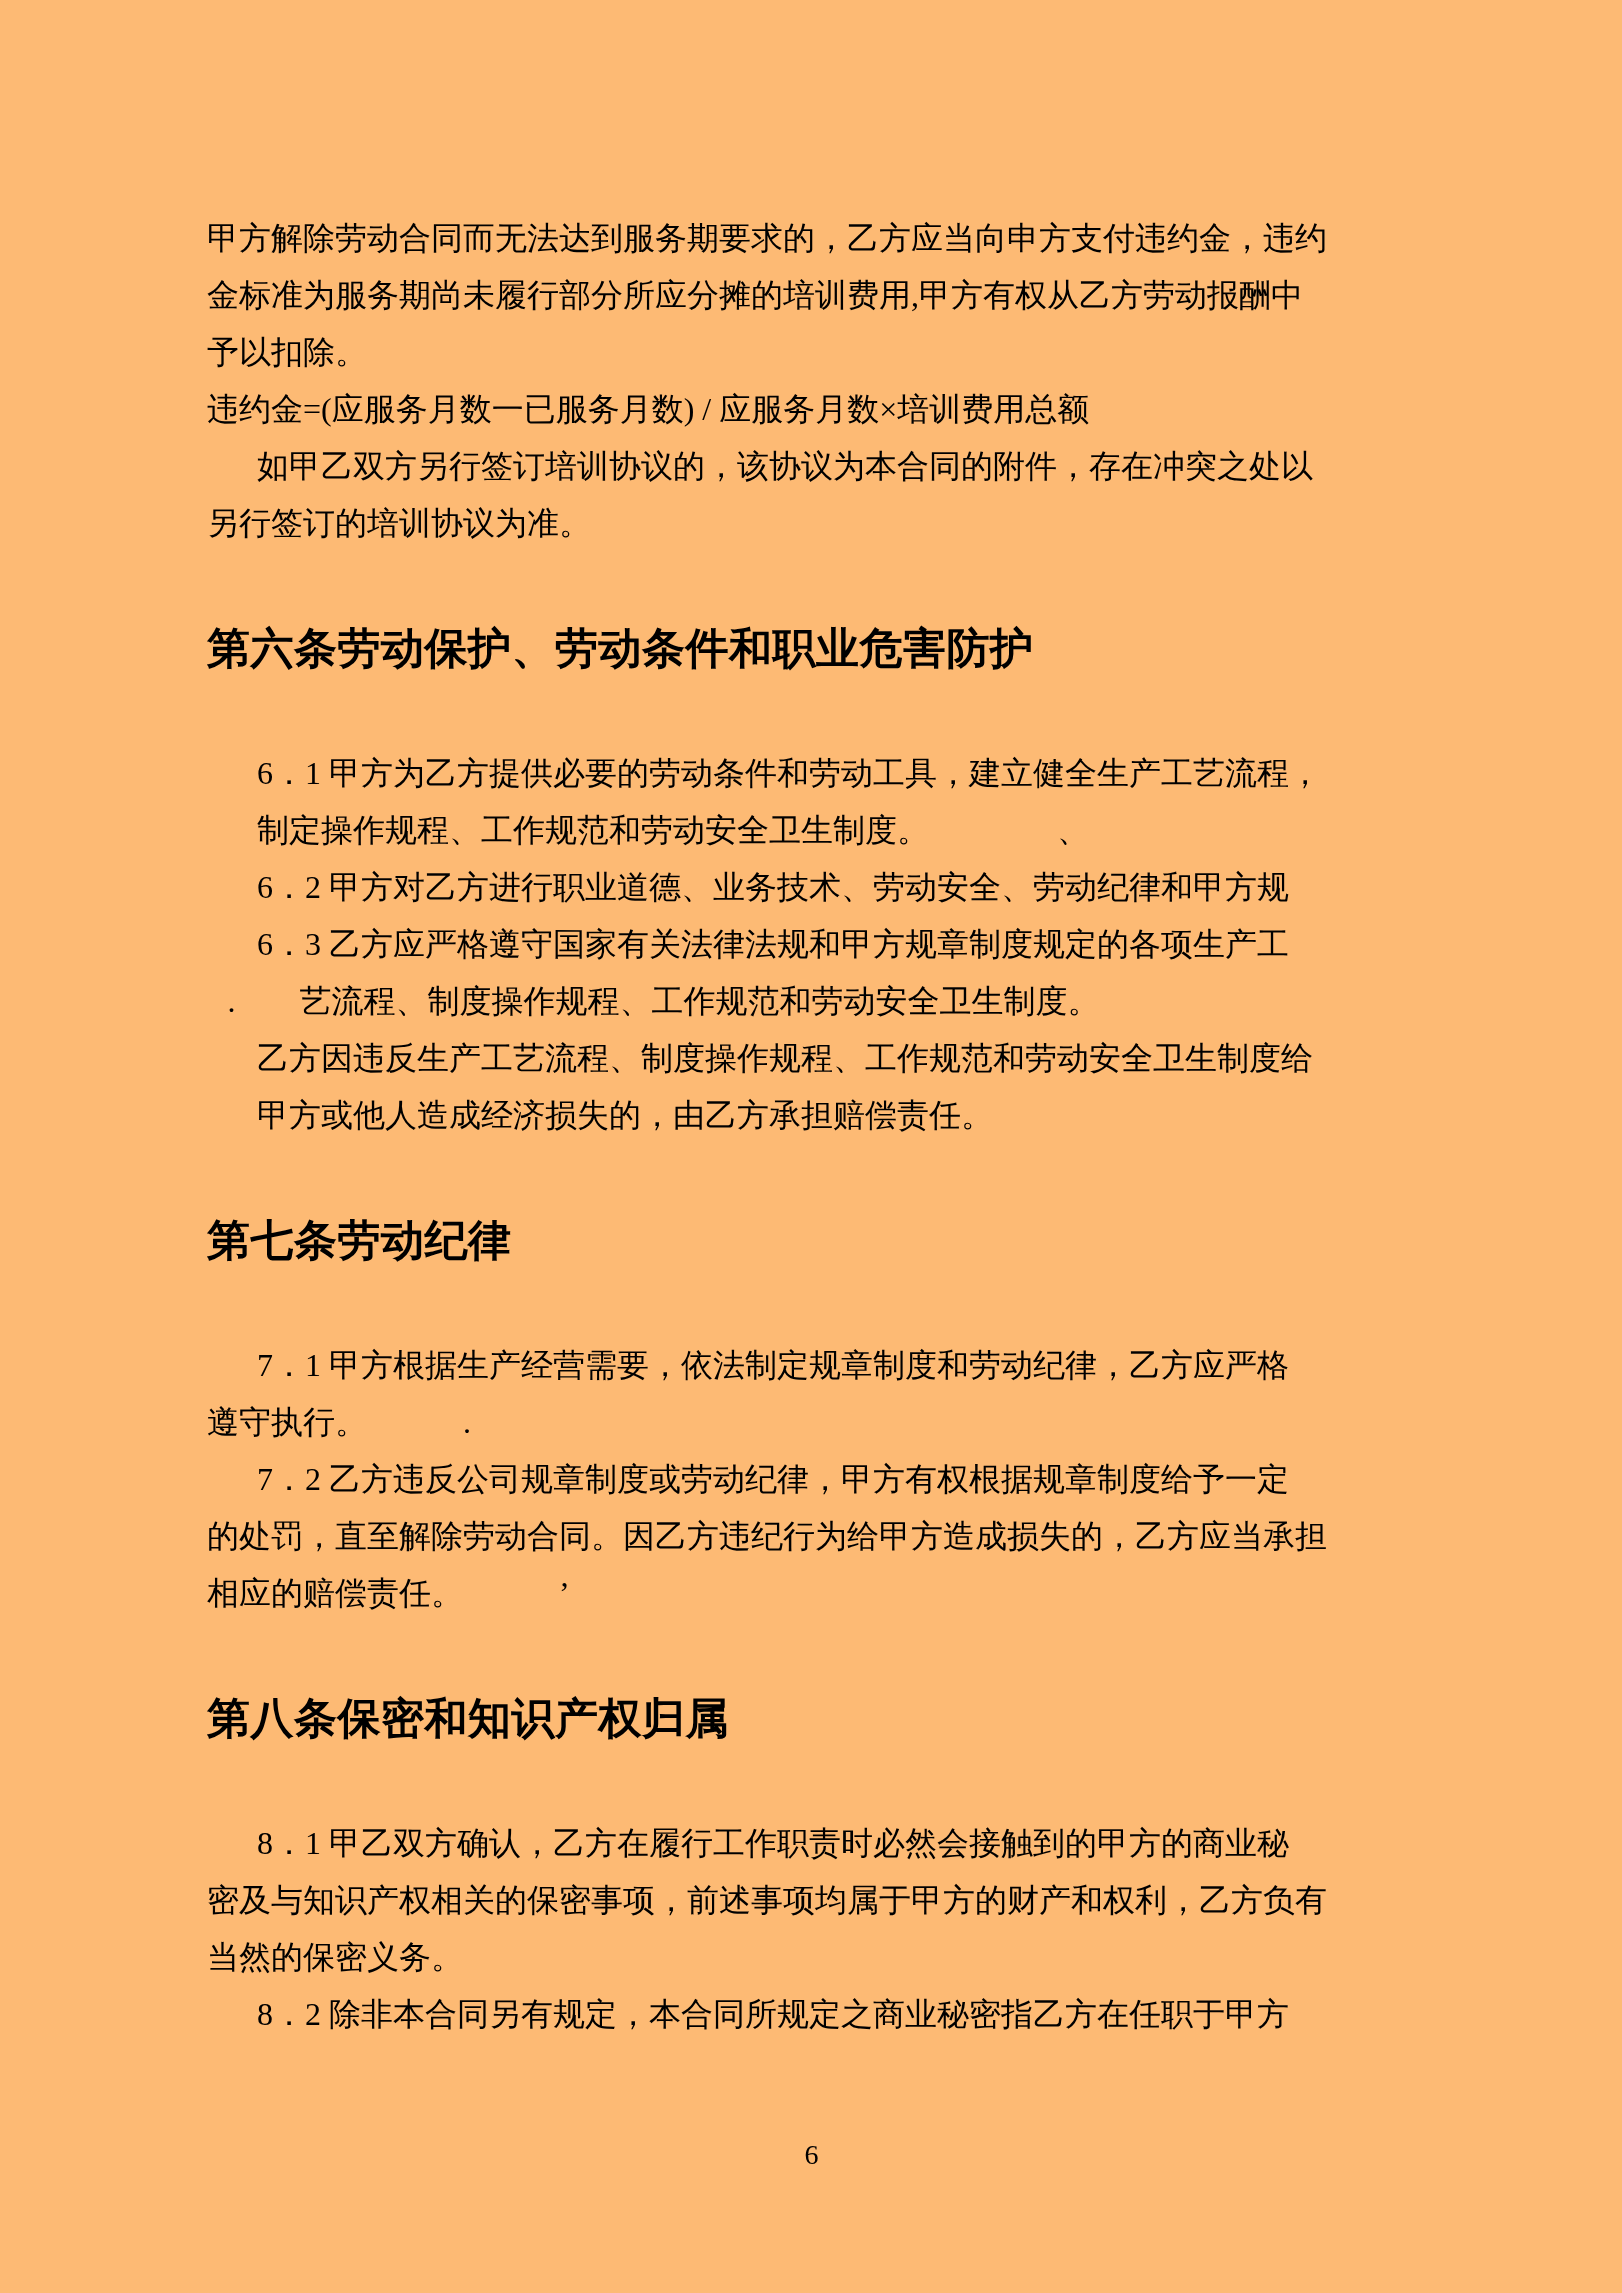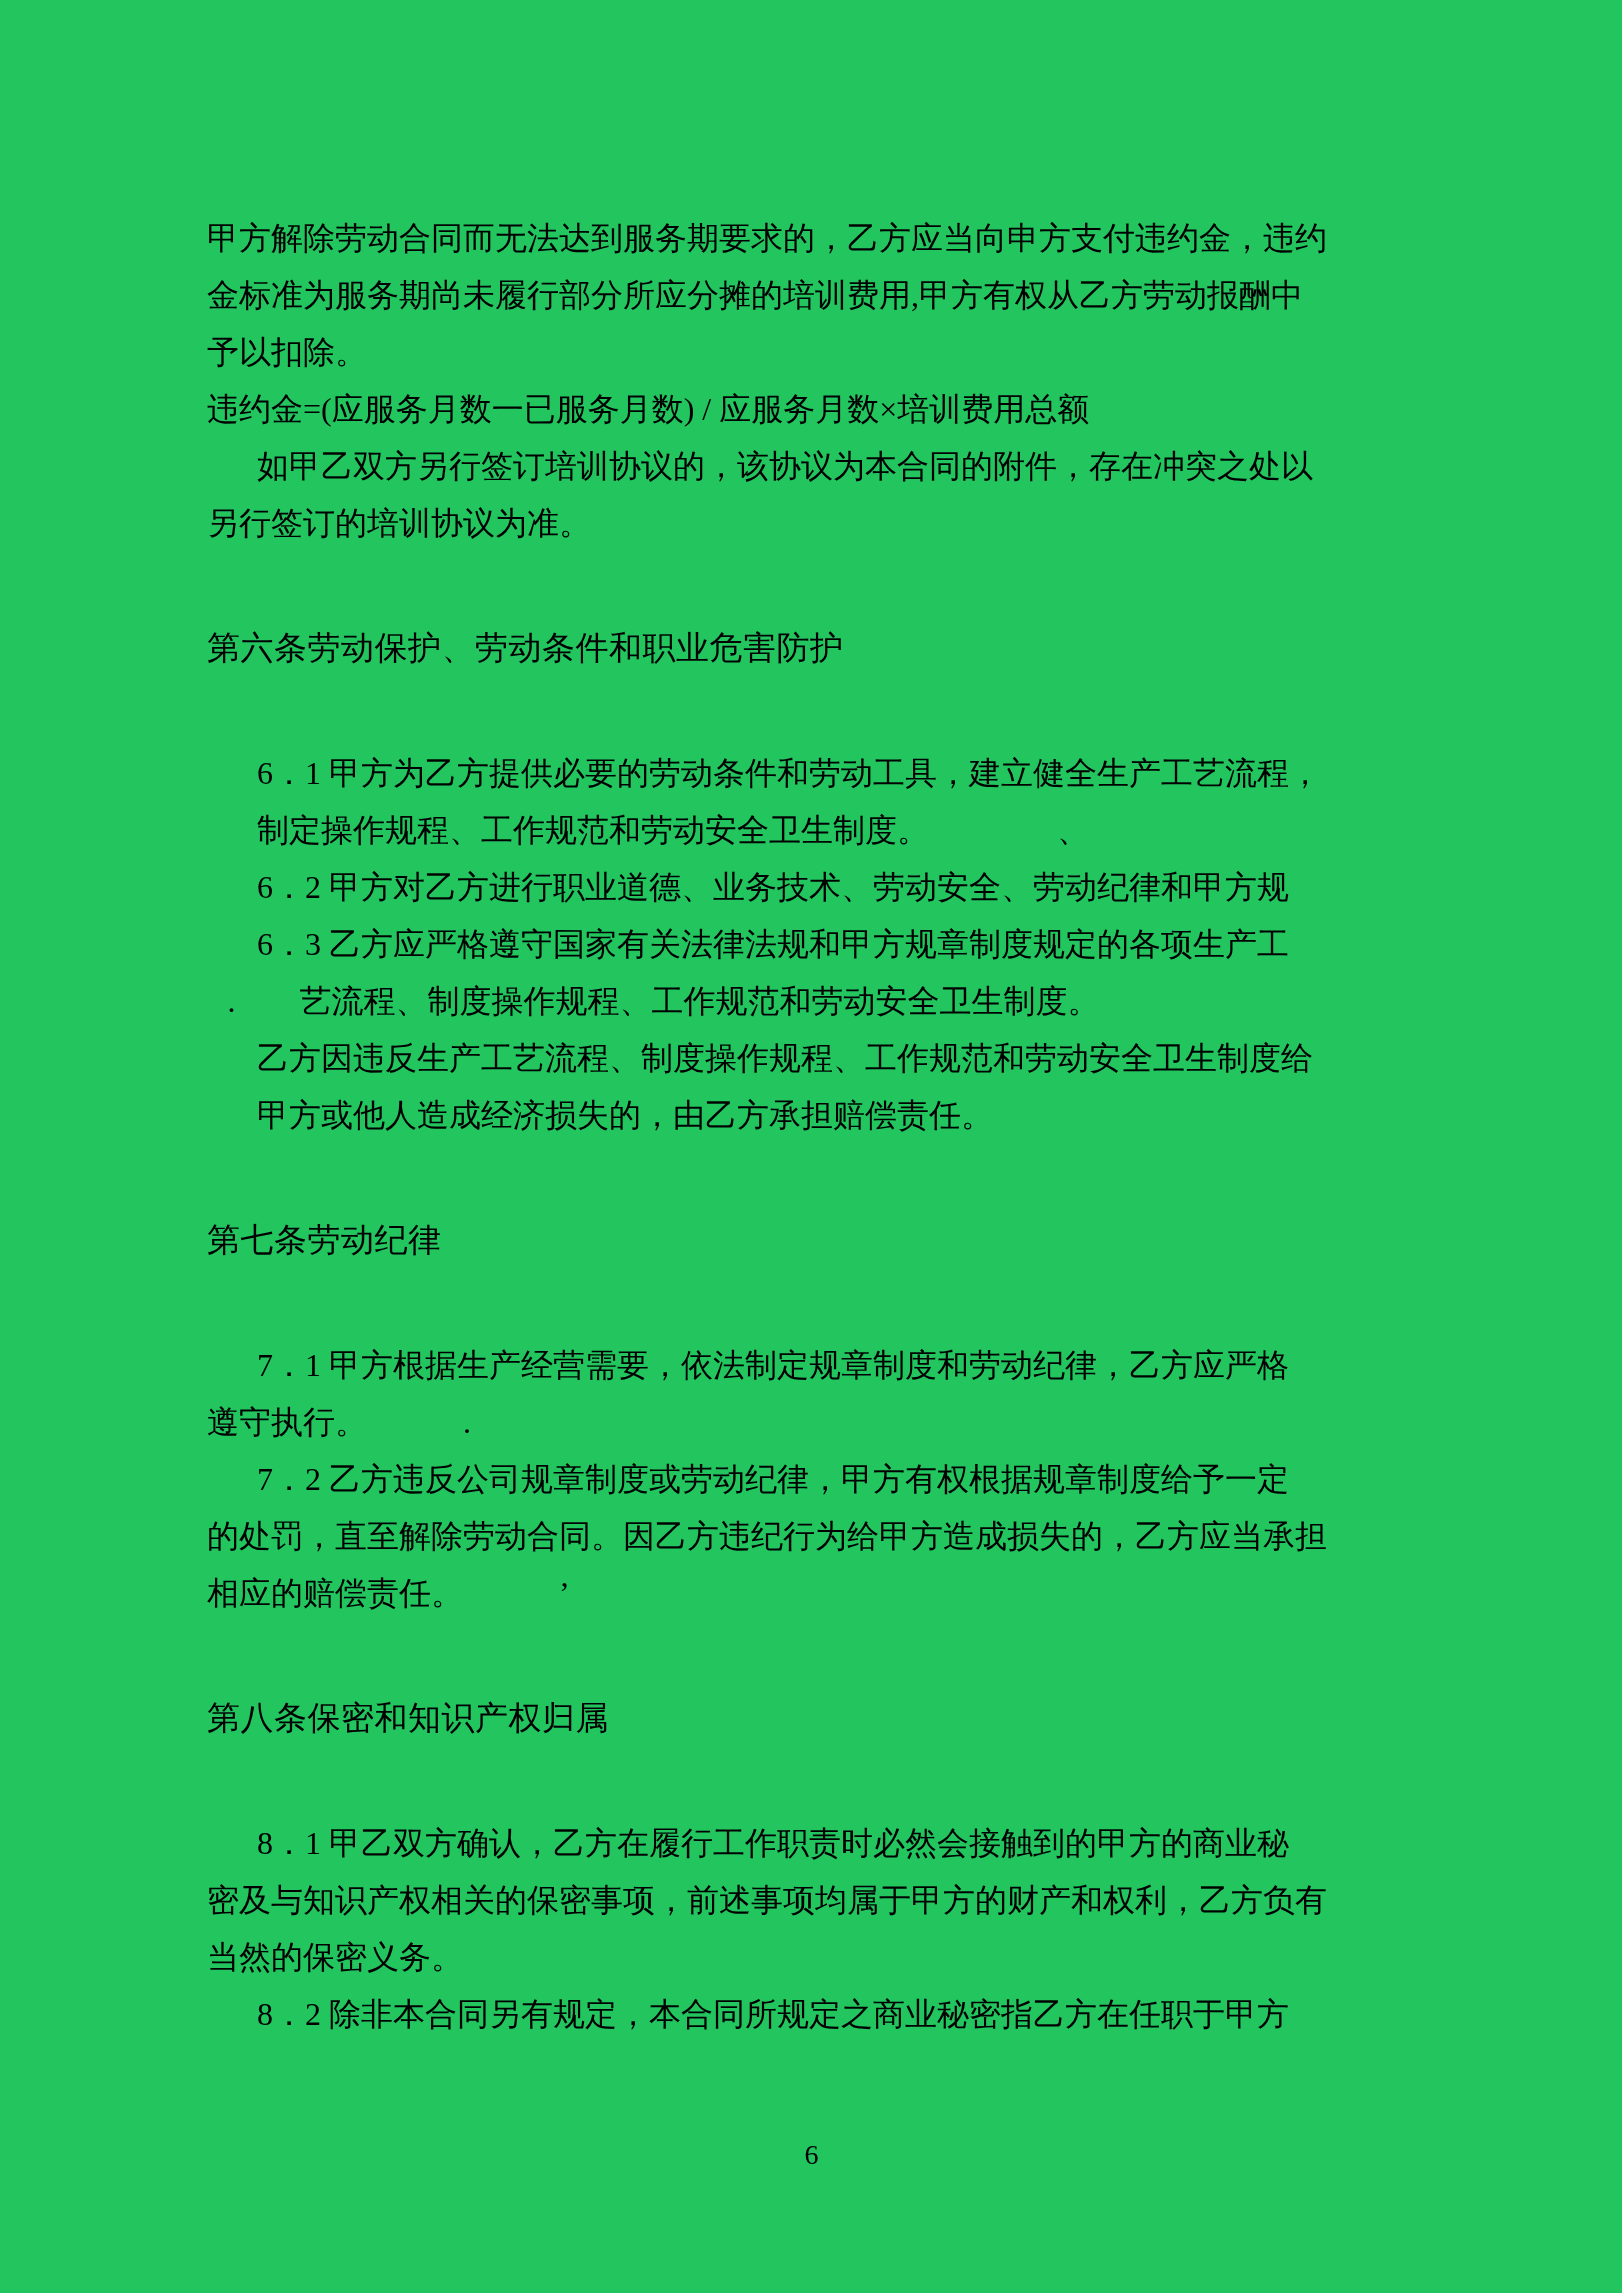--- a/index.html
+++ b/index.html
@@ -5,36 +5,36 @@
   html, body {
     margin: 0;
     padding: 0;
     background: #e8e8e8;
   }
   .page {
     position: relative;
     width: 1623px;
     height: 2294px;
     margin: 0 auto;
-    background: #22c55e;
+    background: #fdba74;
     color: #000000;
     font-family: "Liberation Serif", "DejaVu Serif", serif;
     font-size: 32px;
     box-sizing: border-box;
     padding: 210px 150px 0 207px;
     overflow: hidden;
   }
   .line {
     height: 57px;
     line-height: 57px;
     white-space: pre;
   }
   .heading {
-    font-weight: normal;
-    font-size: 33px;
+    font-weight: bold;
+    font-size: 43px;
     height: 57px;
     line-height: 57px;
     margin-top: 68px;
     margin-bottom: 68px;
     white-space: pre;
     letter-spacing: 0.5px;
   }
   .ind0 { padding-left: 0; }
   .ind1 { padding-left: 50px; }
   .ind-dot { padding-left: 4.5px; margin-left: 16px; }

